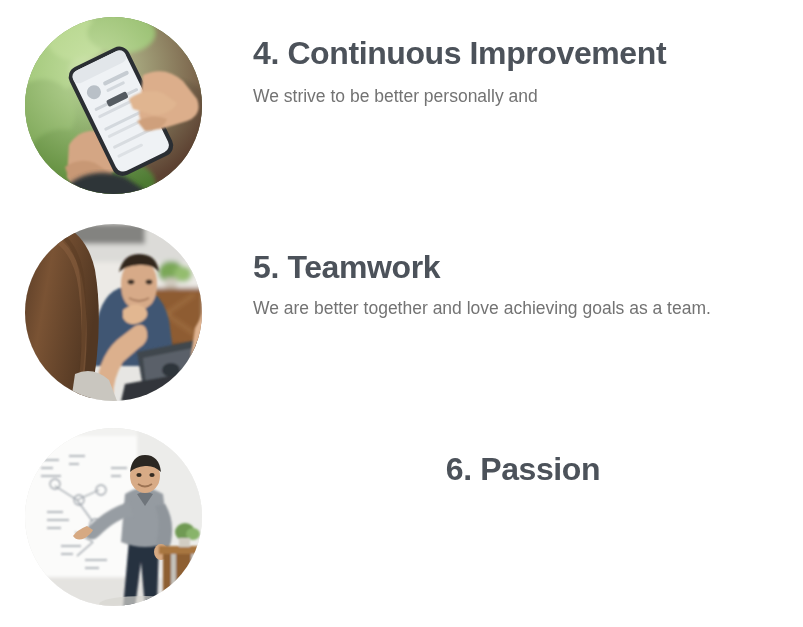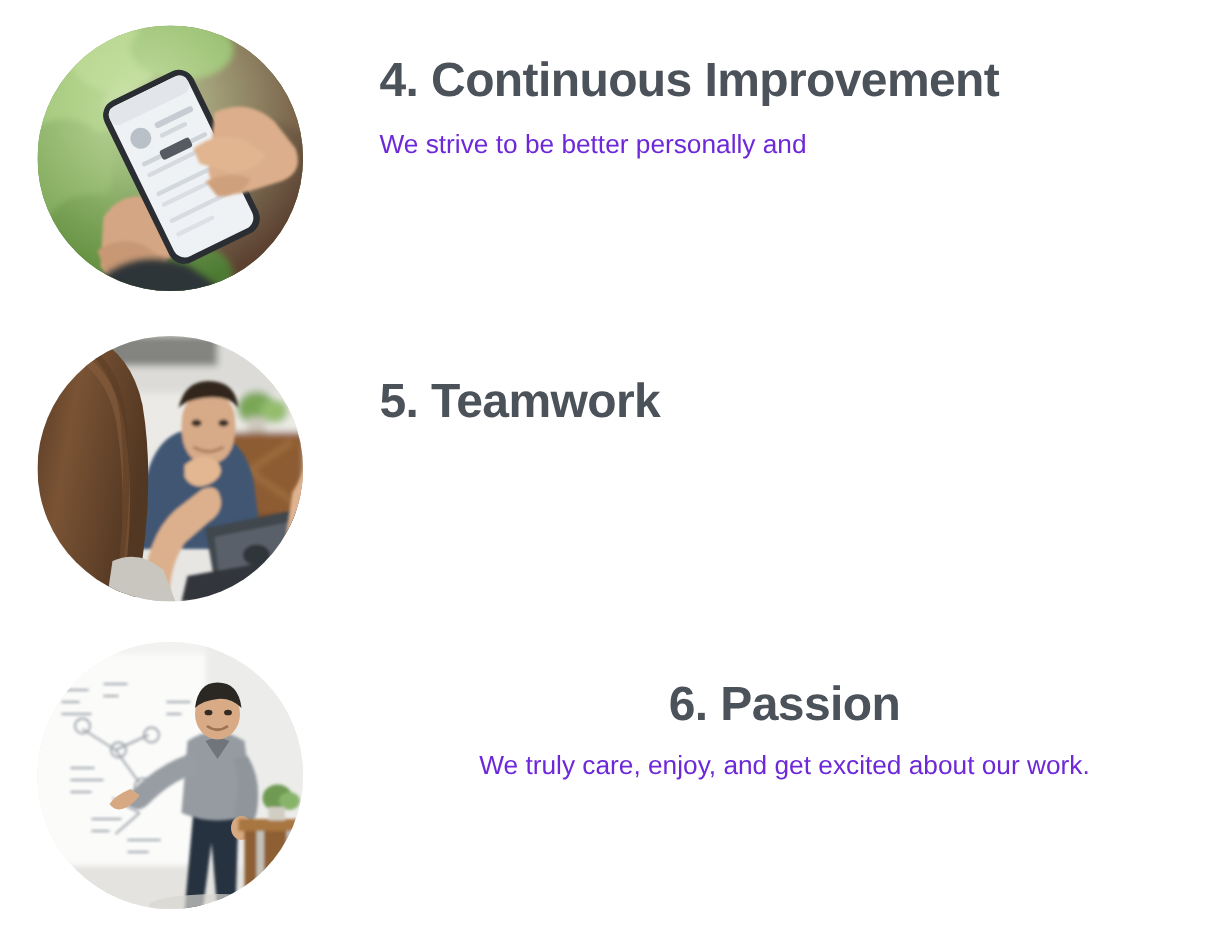--- a/index.html
+++ b/index.html
@@ -69,21 +69,21 @@
     color: #4c525a;
     white-space: nowrap;
   }
 
   .value-body {
     margin: 0;
     font-family: "Liberation Sans", sans-serif;
     font-size: 17.5px;
     font-weight: normal;
     line-height: 1.78;
-    color: #6d28d9;
+    color: #737373;
   }
 
   
   #row-1 .value-text { top: 18px; }
   #row-1 .value-body { margin-top: 9px; }
 
   #row-2 .value-text { top: 25px; }
   #row-2 .value-body { margin-top: 7px; }
 
   #row-3 .value-text { top: 23px; }
@@ -228,20 +228,21 @@
           <path d="M50 150 q18 -8 34 6 l8 21 H46 z" fill="#c9c6bf"></path>
         </g>
 
         <g filter="url(#blur2s)">
           <path d="M170 104 q12 -18 8 -42 v100 q-12 -12 -12 -32 z" fill="#dfb390"></path>
         </g>
       </svg>
     </div>
     <div class="value-text">
       <h2 class="value-heading">5. Teamwork</h2>
+      <p class="value-body">We are better together and love achieving goals as a team.</p>
     </div>
   </div>
 
   <div class="value-row" id="row-3">
     <div class="value-photo">
       <svg viewBox="0 0 177 178" preserveAspectRatio="xMidYMid slice" aria-hidden="true">
         <defs>
           <filter id="blur3">
               <feGaussianBlur stdDeviation="1.6"></feGaussianBlur>
             </filter>
@@ -302,17 +303,16 @@
           <ellipse cx="160" cy="104" rx="10" ry="9" fill="#6f9a52"></ellipse>
           <ellipse cx="168" cy="106" rx="7" ry="6" fill="#88b46a"></ellipse>
           <rect x="154" y="110" width="11" height="9" fill="#d2cdc3"></rect>
         </g>
 
         <ellipse cx="120" cy="176" rx="46" ry="8" fill="#d7d5d0" opacity="0.7"></ellipse>
       </svg>
     </div>
     <div class="value-text">
       <h2 class="value-heading">6. Passion</h2>
-      <p class="value-body">We truly care, enjoy, and get excited about our work.</p>
     </div>
   </div>
 
 </div>
 
 </body></html>

